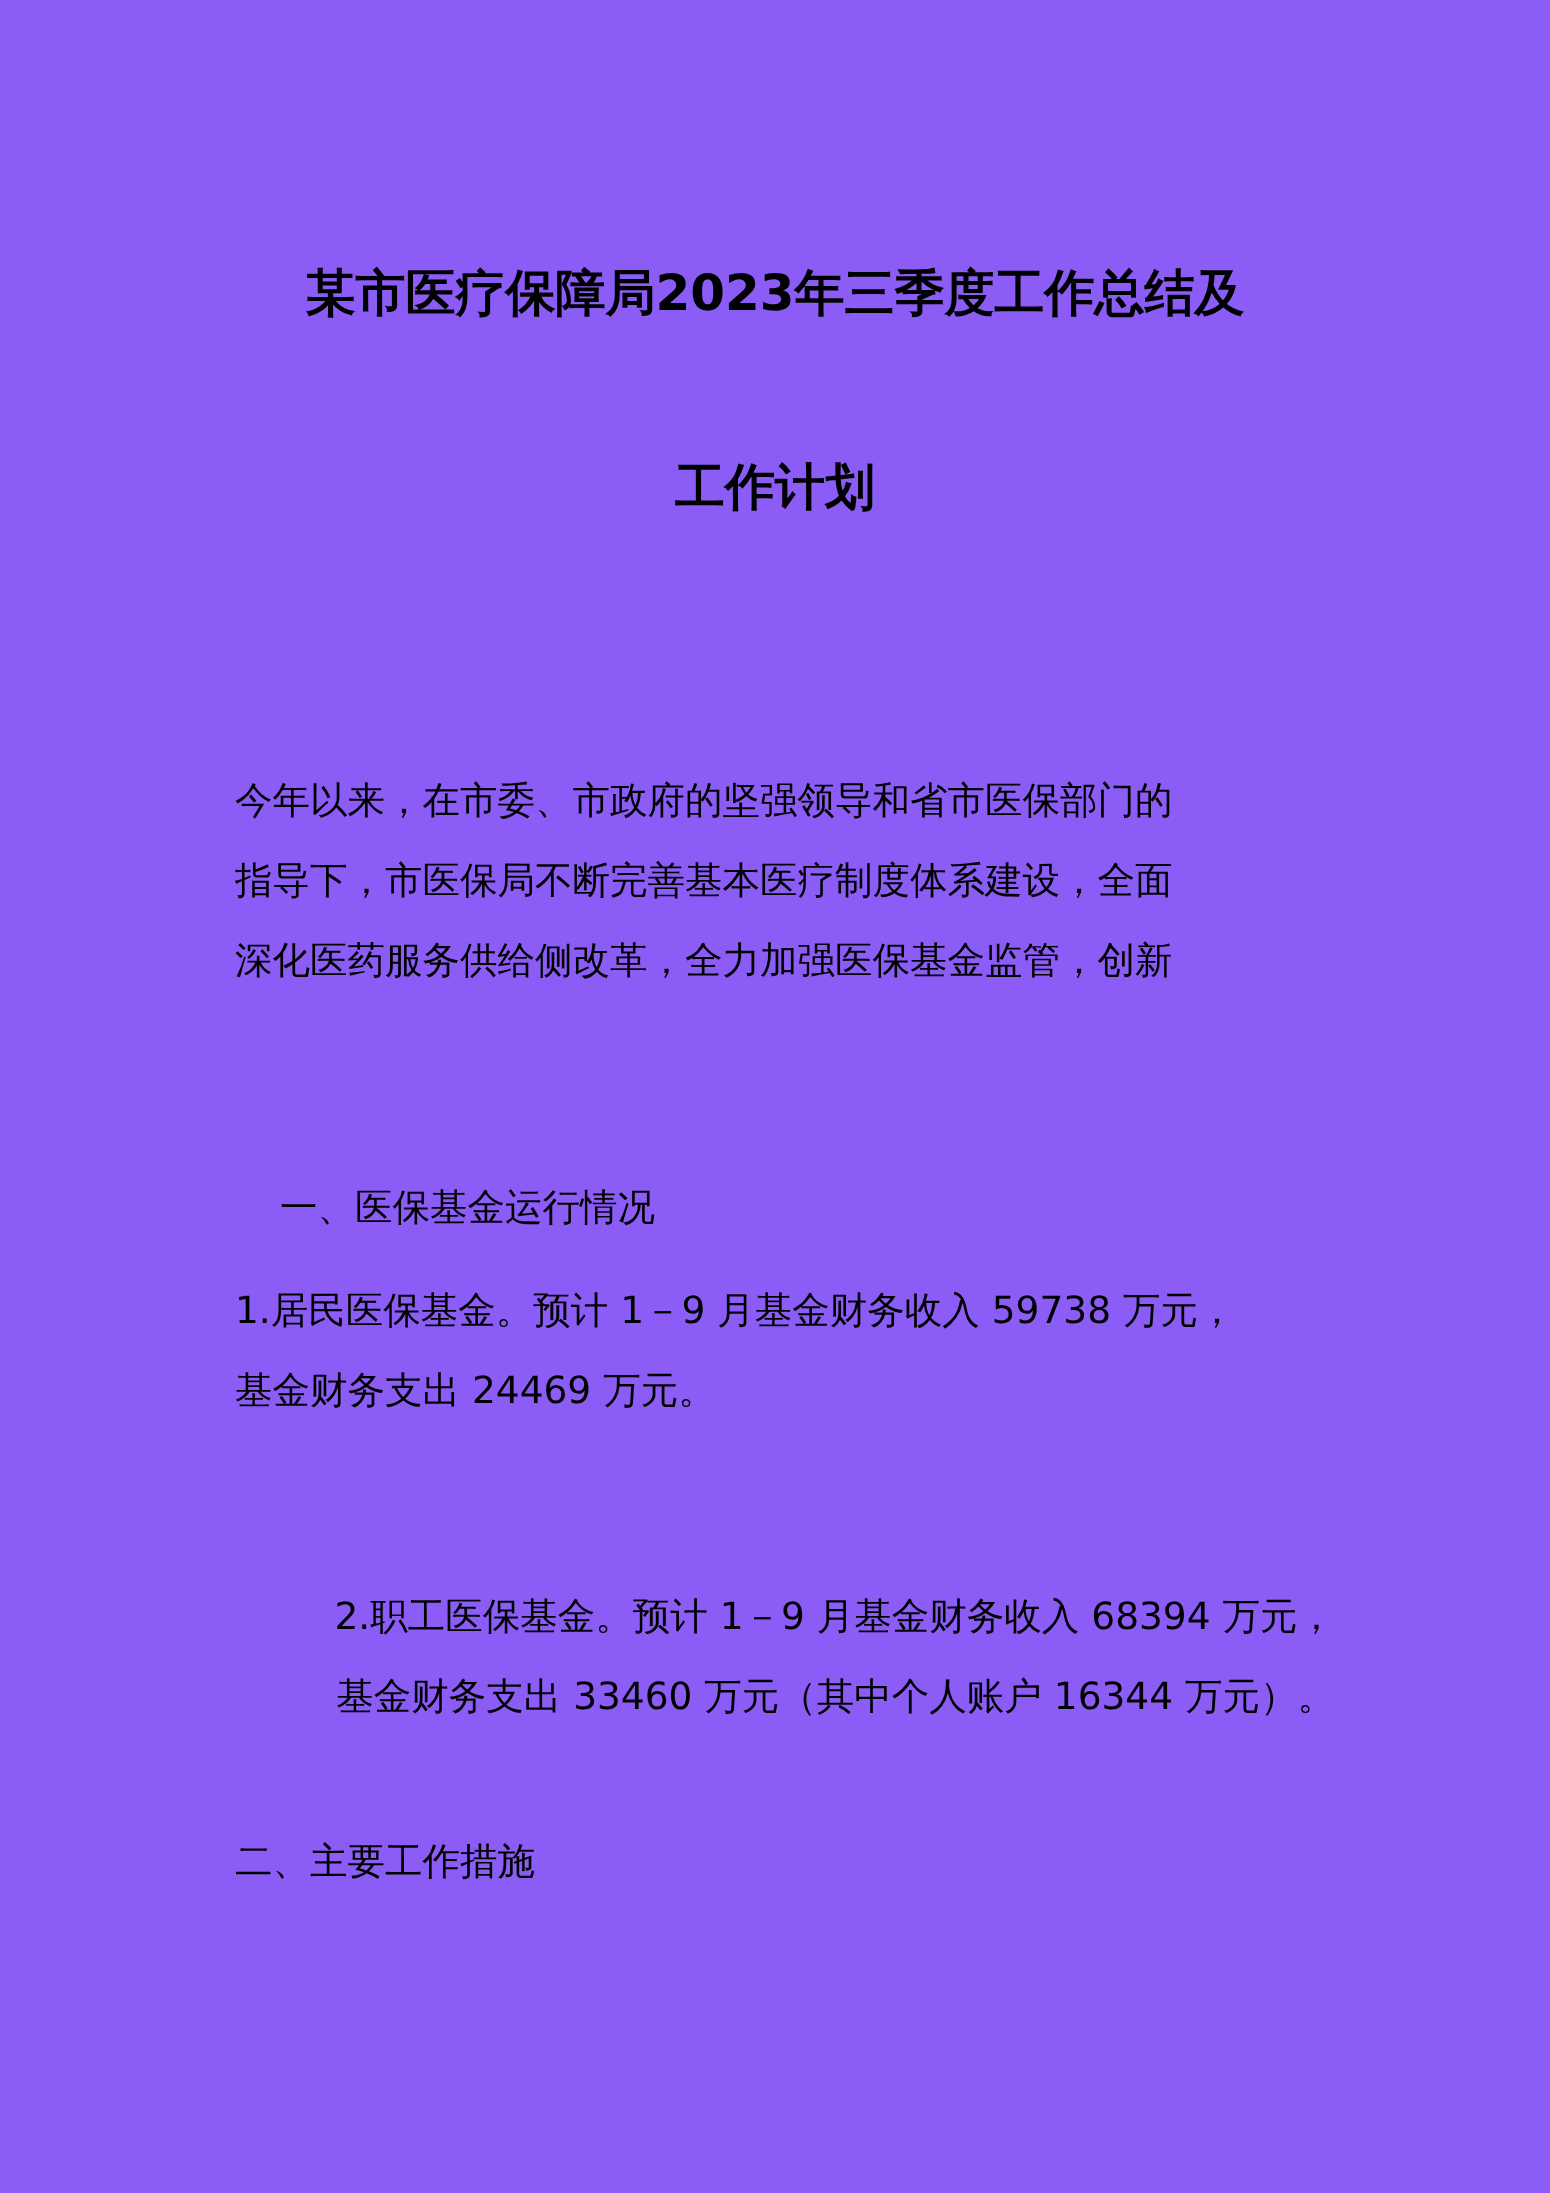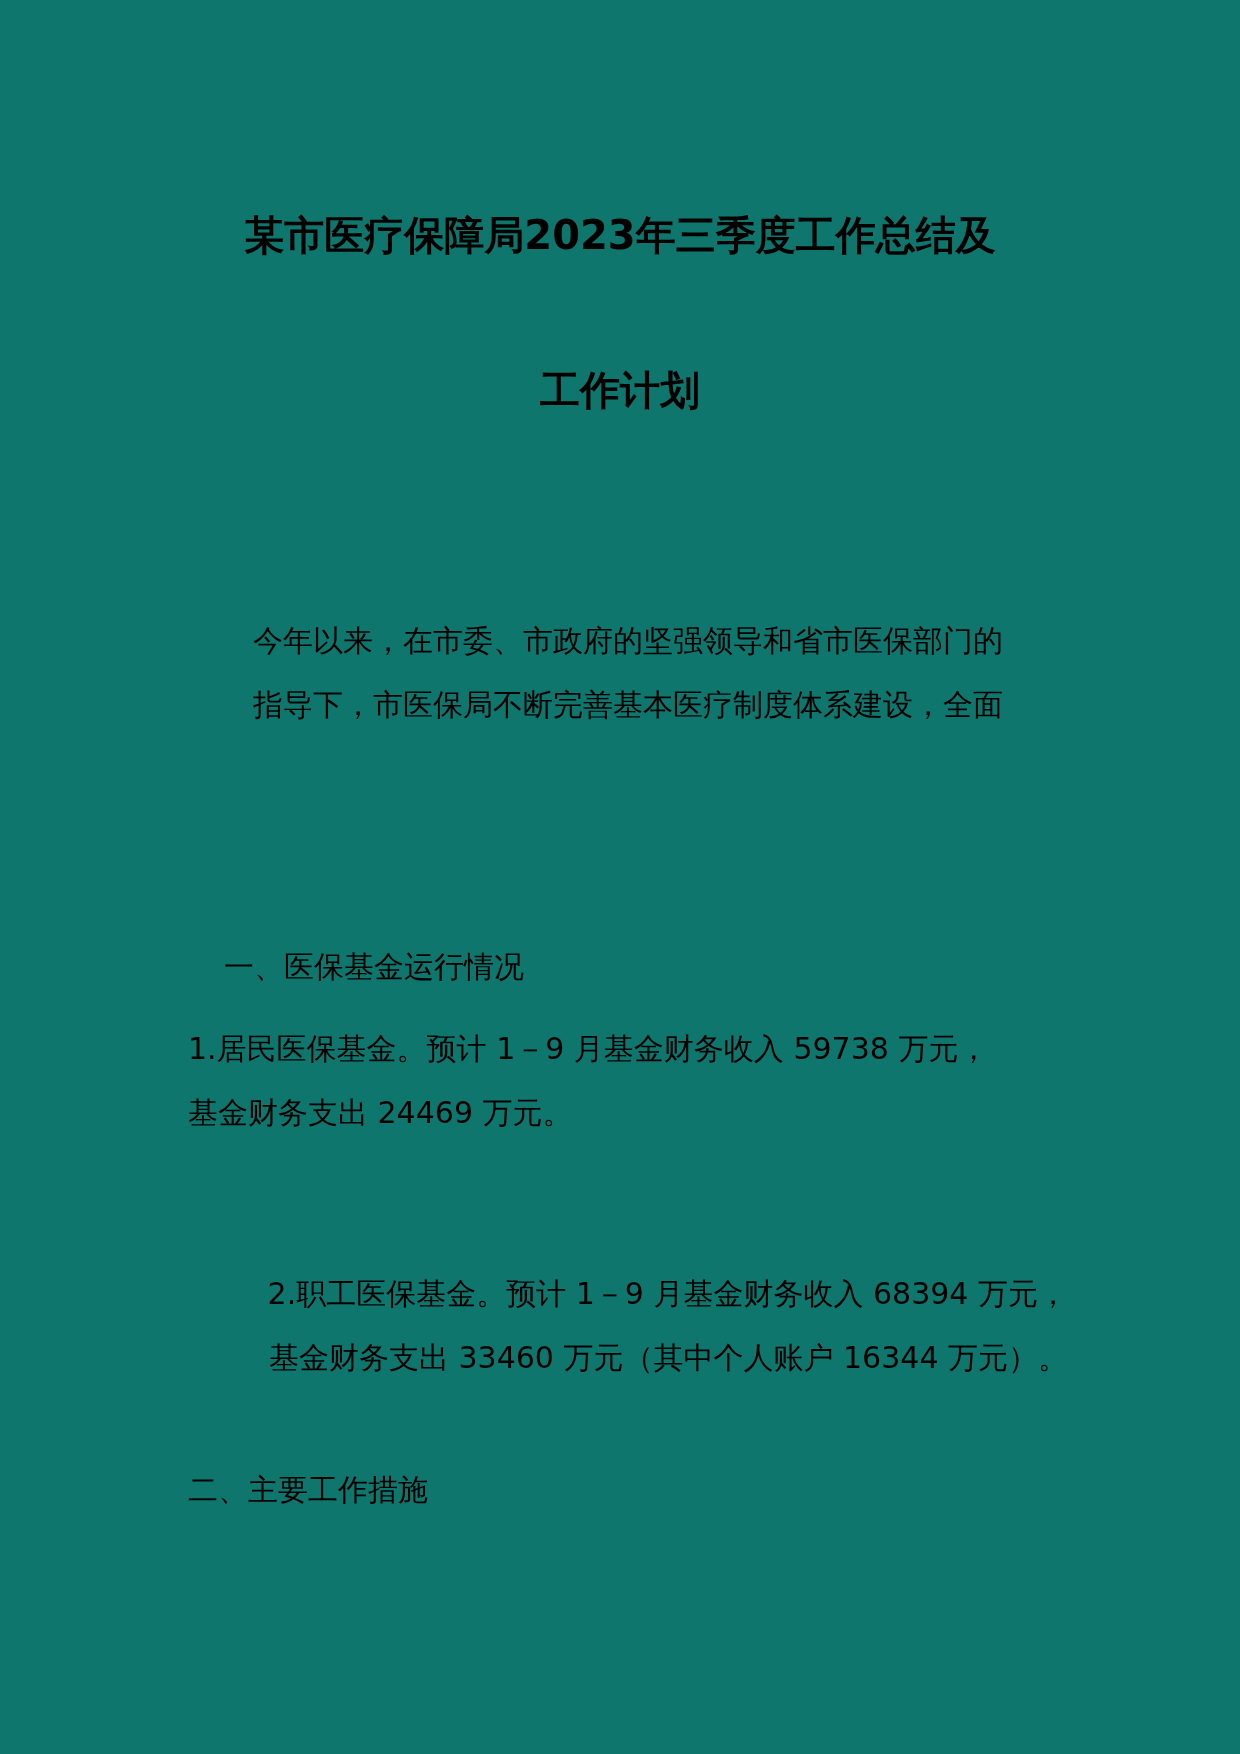--- a/index.html
+++ b/index.html
@@ -14,21 +14,21 @@
       overflow: hidden;
       font-family: "DejaVu Sans", "Liberation Sans", sans-serif;
       color: #000000;
     }
     .page {
       position: absolute;
       left: 0;
       top: 0;
       width: 1240px;
       height: 1754px;
-      background: #0f766e;
+      background: #8b5cf6;
     }
     .title-line {
       position: absolute;
       left: 0;
       width: 1240px;
       text-align: center;
       font-weight: bold;
       font-size: 40px;
       line-height: 60px;
       letter-spacing: 0px;
@@ -41,37 +41,38 @@
       left: 188px;
       width: 880px;
       font-size: 30px;
       line-height: 64px;
       white-space: nowrap;
     }
     .para .line {
       display: block;
       height: 64px;
     }
-    .p-intro { top: 609px; text-align: center; }
+    .p-intro { top: 609px; }
     .h-one   { top: 935px; margin-left: 36px; }
     .p-item1 { top: 1017px; }
     .p-item2 { top: 1262px; text-align: right; }
     .h-two   { top: 1458px; }
   </style>
 </head>
 <body>
 
 <div class="page">
 
   <div class="title-line l1">某市医疗保障局2023年三季度工作总结及</div>
   <div class="title-line l2">工作计划</div>
 
   <div class="para p-intro">
     <span class="line">今年以来，在市委、市政府的坚强领导和省市医保部门的</span>
     <span class="line">指导下，市医保局不断完善基本医疗制度体系建设，全面</span>
+    <span class="line">深化医药服务供给侧改革，全力加强医保基金监管，创新</span>
   </div>
 
   <div class="para h-one">
     <span class="line">一、医保基金运行情况</span>
   </div>
 
   <div class="para p-item1">
     <span class="line">1.居民医保基金。预计 1－9 月基金财务收入 59738 万元，</span>
     <span class="line">基金财务支出 24469 万元。</span>
   </div>

